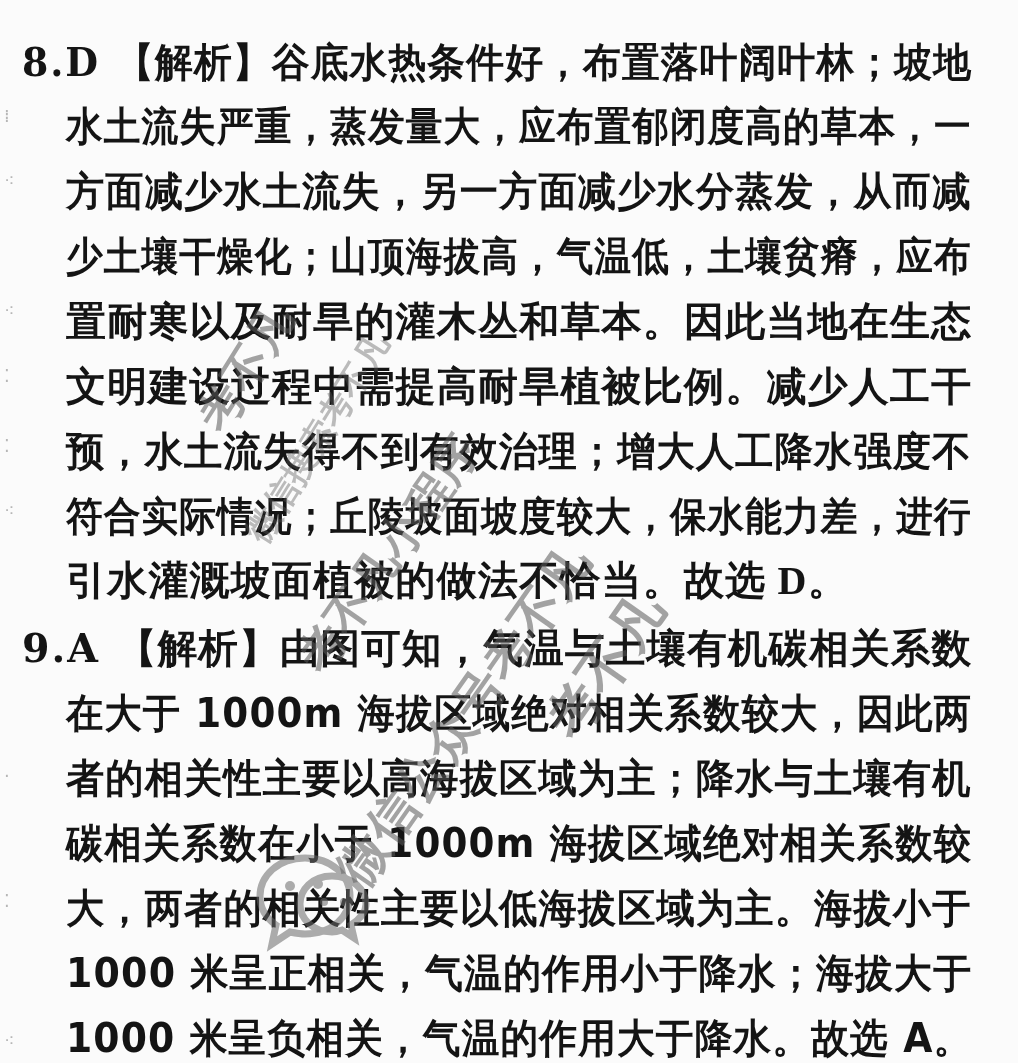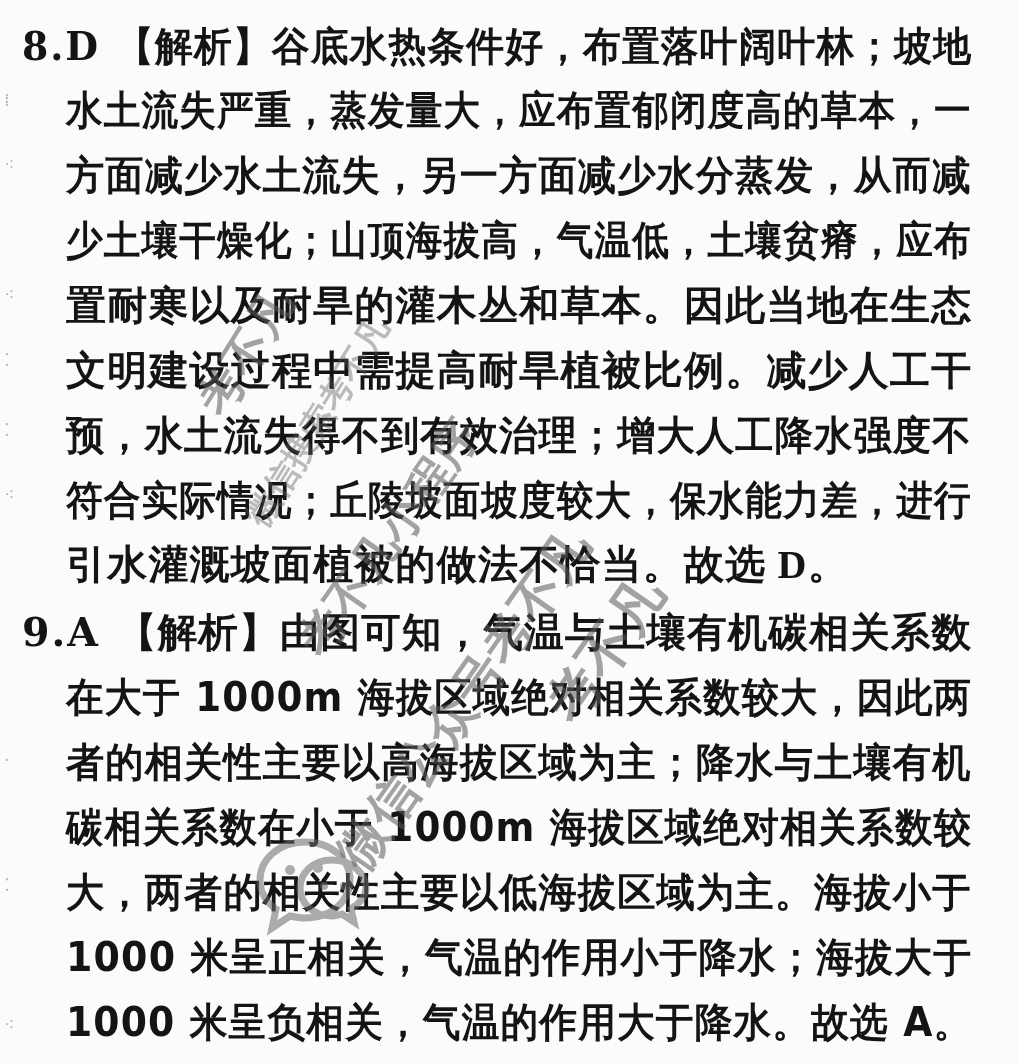--- a/index.html
+++ b/index.html
@@ -12,21 +12,21 @@
       height: 1063px;
       position: relative;
       overflow: hidden;
       background: #fbfbfb;
       font-family: "DejaVu Sans", "Liberation Sans", sans-serif;
       color: #141414;
     }
     .page {
       position: absolute;
       left: 0;
-      top: 0;
+      top: 16px;
       width: 1018px;
       height: 931px;
     }
     .line {
       position: absolute;
       left: 66px;
       height: 64px;
       font-size: 40px;
       line-height: 64px;
       font-weight: bold;

